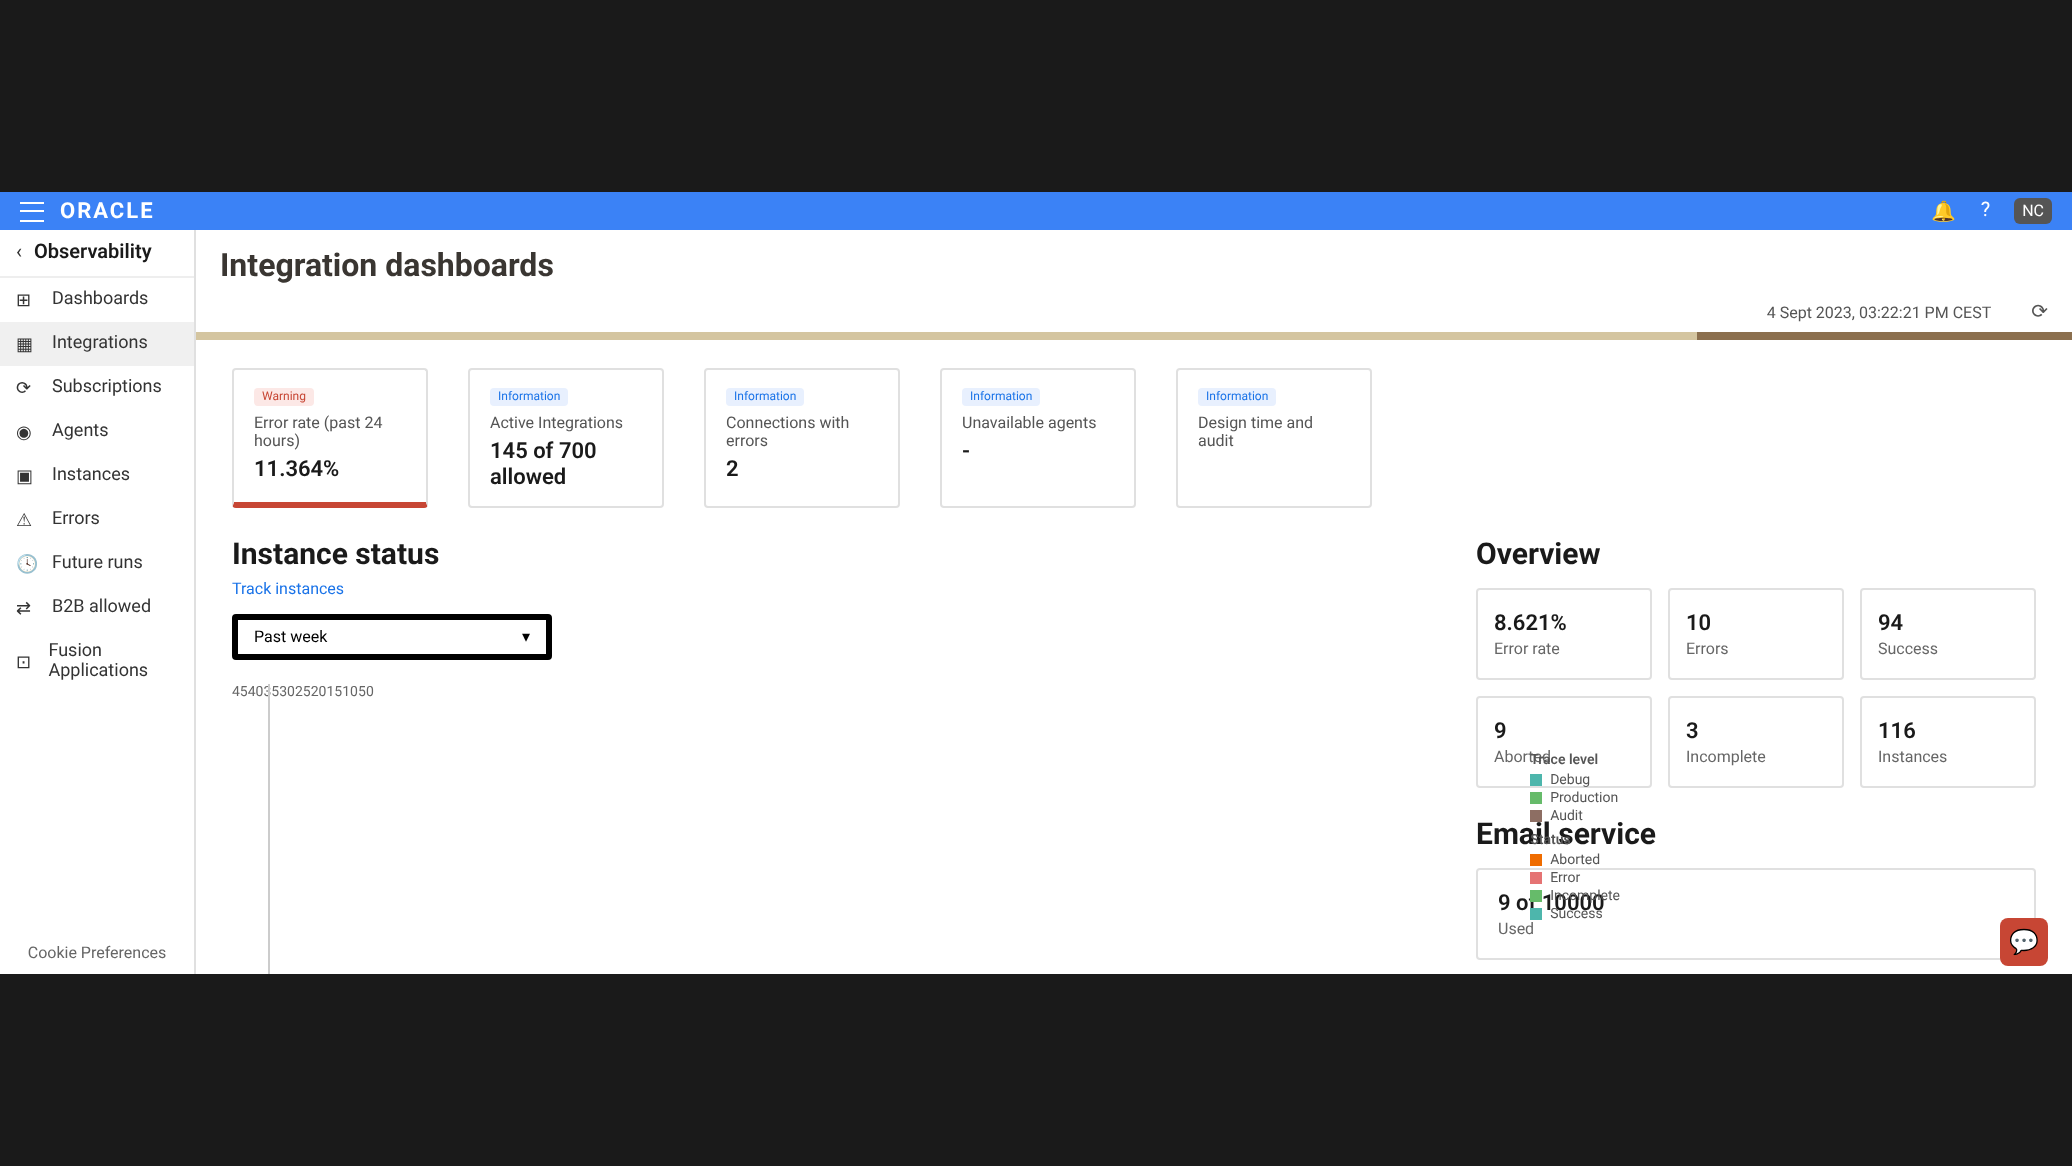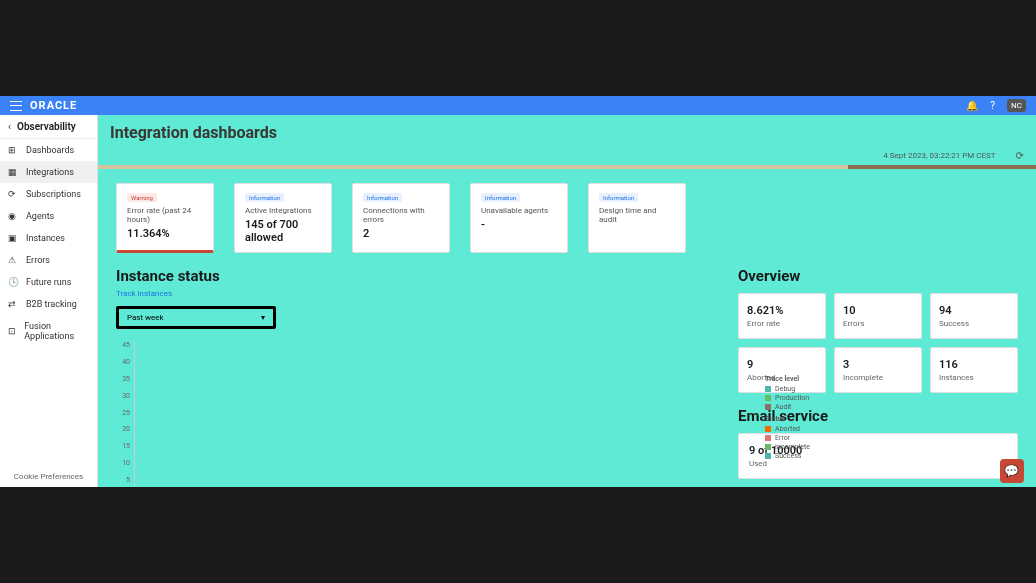--- a/index.html
+++ b/index.html
@@ -12,41 +12,41 @@
 .topbar-icon{color:#fff;font-size:10px;cursor:pointer}
 .user-badge{background:#555;color:#fff;font-size:8px;padding:2px 4px;border-radius:3px}
 .sidebar{position:absolute;top:115px;left:0;width:98px;bottom:96px;background:#fff;border-right:1px solid #e0e0e0;z-index:5}
 .sidebar-header{display:flex;align-items:center;padding:6px 8px;gap:6px;border-bottom:1px solid #eee}
 .back-chevron{font-size:10px;color:#333}
 .sidebar-title{font-size:10px;font-weight:600;color:#1a1a1a}
 .nav-item{display:flex;align-items:center;gap:8px;padding:6px 8px;font-size:9px;color:#333;cursor:pointer}
 .nav-item.active{background:#f0f0f0}
 .nav-icon{width:10px;height:10px;display:inline-block}
 .cookie-pref{position:absolute;bottom:6px;left:0;right:0;text-align:center;font-size:8px;color:#666}
-.main{position:absolute;top:115px;left:98px;right:0;bottom:96px;background:#5eead4;overflow:hidden}
+.main{position:absolute;top:115px;left:98px;right:0;bottom:96px;background:#ffffff;overflow:hidden}
 .page-title{font-size:16px;color:#3a3632;padding:8px 12px}
 .timestamp-row{display:flex;justify-content:flex-end;align-items:center;gap:20px;padding:0 12px 4px;font-size:8px;color:#555}
 .refresh-icon{font-size:10px;cursor:pointer}
 .strip{height:4px;background:linear-gradient(90deg,#d4c5a0 0%,#d4c5a0 80%,#8b6f4e 80%,#8b6f4e 100%)}
 .cards-row{display:flex;gap:20px;padding:14px 18px}
 .info-card{border:1px solid #e0e0e0;border-radius:2px;padding:8px 10px;width:98px;background:#fff;font-size:9px}
 .info-card.warning{border-bottom:3px solid #c74634}
 .badge{display:inline-block;padding:1px 4px;border-radius:2px;font-size:6px;margin-bottom:4px}
 .badge.warn{background:#fce8e6;color:#c74634}
 .badge.info{background:#e8f0fe;color:#1a73e8}
 .card-label{font-size:8px;color:#555;margin-bottom:3px}
 .card-value{font-size:11px;font-weight:600;color:#1a1a1a}
 .content-row{display:flex;padding:0 18px;gap:18px}
 .left-panel{flex:1;min-width:0}
 .right-panel{width:280px}
 .section-title{font-size:15px;font-weight:700;color:#1a1a1a;margin-bottom:4px}
 .track-link{font-size:8px;color:#1a73e8;cursor:pointer;margin-bottom:8px;display:block}
 .dropdown{border:3px solid #000000;border-radius:2px;padding:4px 8px;width:160px;font-size:8px;display:flex;justify-content:space-between;align-items:center;cursor:pointer;margin-bottom:12px}
 .chart-area{position:relative;height:160px;display:flex}
-.y-axis{display:flex;flex-direction:column;justify-content:space-between;align-items:flex-end;padding-right:4px;width:18px;font-size:7px;color:#666}
+.y-axis{display:flex;flex-direction:row;justify-content:space-between;align-items:flex-start;padding-right:4px;width:18px;font-size:7px;color:#666}
 .plot{flex:1;position:relative;border-left:1px solid #ccc;border-bottom:1px solid #ccc}
 .bars{position:absolute;inset:0;display:flex;align-items:flex-end;justify-content:space-around;padding:0 2px}
 .bar-group{width:30px;display:flex;flex-direction:column-reverse}
 .seg{width:100%}
 .legend{position:absolute;right:-90px;top:30px;font-size:7px;color:#555}
 .legend-title{font-weight:600;margin-bottom:2px;margin-top:4px}
 .legend-item{display:flex;align-items:center;gap:4px;margin-bottom:1px}
 .legend-swatch{width:6px;height:6px}
 .stats-grid{display:grid;grid-template-columns:repeat(3,1fr);gap:8px;margin-top:8px}
 .stat-card{border:1px solid #e0e0e0;border-radius:2px;padding:10px 8px;background:#fff}
@@ -102,21 +102,21 @@
       <div class="nav-item">
         <span class="nav-icon">⚠</span>
         <span>Errors</span>
       </div>
       <div class="nav-item">
         <span class="nav-icon">🕓</span>
         <span>Future runs</span>
       </div>
       <div class="nav-item">
         <span class="nav-icon">⇄</span>
-        <span>B2B tracking</span>
+        <span>B2B allowed</span>
       </div>
       <div class="nav-item">
         <span class="nav-icon">⊡</span>
         <span>Fusion Applications</span>
       </div>
     </div>
   <div class="cookie-pref">Cookie Preferences</div>
 </div>
 
 <div class="main">

